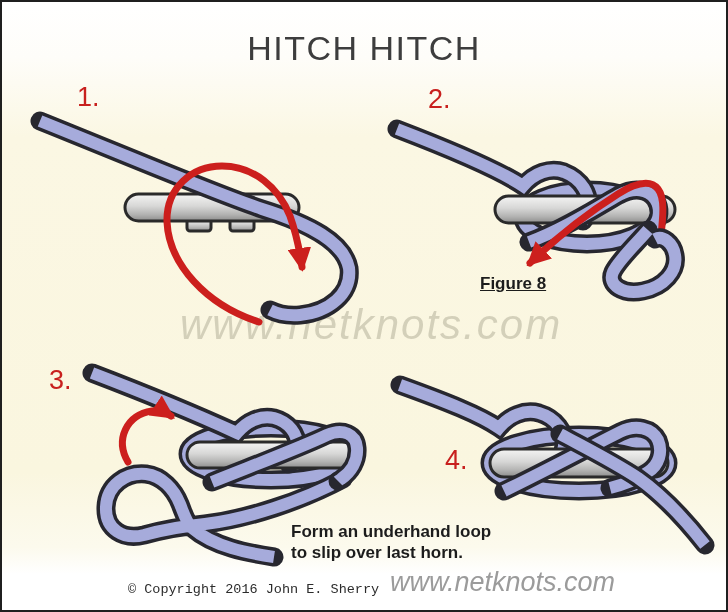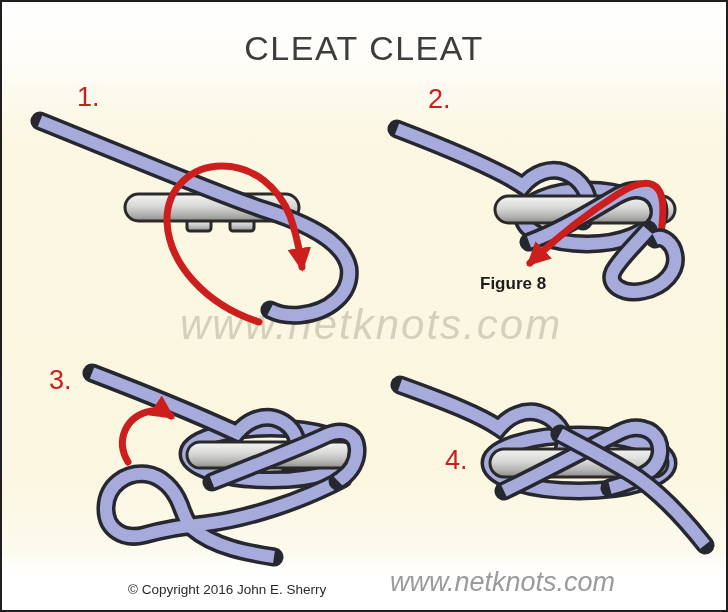--- a/index.html
+++ b/index.html
@@ -27,25 +27,25 @@
     position:absolute;z-index:3;font-size:27px;color:#c8201e;
   }
   #num1{left:75px;top:80px;}
   #num2{left:426px;top:82px;}
   #num3{left:47px;top:363px;}
   #num4{left:443px;top:443px;}
   .caption{
     position:absolute;z-index:3;font-weight:bold;font-size:17px;
     line-height:21px;color:#1c1c1c;white-space:nowrap;
   }
-  #cap-fig8{left:478px;top:271px;}
+  #cap-fig8{left:478px;top:271px;text-decoration:underline;}
   #cap-loop{left:289px;top:519px;}
   #copyright{
     position:absolute;left:126px;top:580px;z-index:3;
-    font-family:Liberation Sans, sans-serif;font-size:13.5px;color:#2b2b2b;
+    font-family:Liberation Mono, monospace;font-size:13.5px;color:#2b2b2b;
     white-space:nowrap;
   }
   #site{
     position:absolute;left:388px;top:565px;z-index:3;
     font-size:27px;font-style:italic;color:#9b9b9b;white-space:nowrap;
   }
   
   .ro{stroke:#27272f;stroke-width:19;fill:none;stroke-linecap:round;}
   .rf{stroke:#a6abdb;stroke-width:12;fill:none;stroke-linecap:butt;}
   .cleat{fill:url(#cg);stroke:#2a2a2a;stroke-width:3;}
@@ -152,28 +152,32 @@
         <use href="#s4b" class="ro"></use>
           <use href="#s4b" class="rf"></use>
       </g>
       <g>
         <use href="#s4c" class="ro"></use>
           <use href="#s4c" class="rf"></use>
       </g>
     </g>
   </svg>
 
-  <div id="title">CLEAT CLEAT</div>
+  <div id="title">HITCH HITCH</div>
 
   <div id="num1" class="stepnum">1.</div>
   <div id="num2" class="stepnum">2.</div>
   <div id="num3" class="stepnum">3.</div>
   <div id="num4" class="stepnum">4.</div>
 
   <div id="cap-fig8" class="caption">
     <div>Figure 8</div>
   </div>
 
+  <div id="cap-loop" class="caption">
+    <div>Form an underhand loop</div>
+    <div>to slip over last horn.</div>
+  </div>
 
   <div id="copyright">© Copyright  2016  John E. Sherry</div>
   <div id="site">www.netknots.com</div>
 
 </div>
 
 </body></html>

